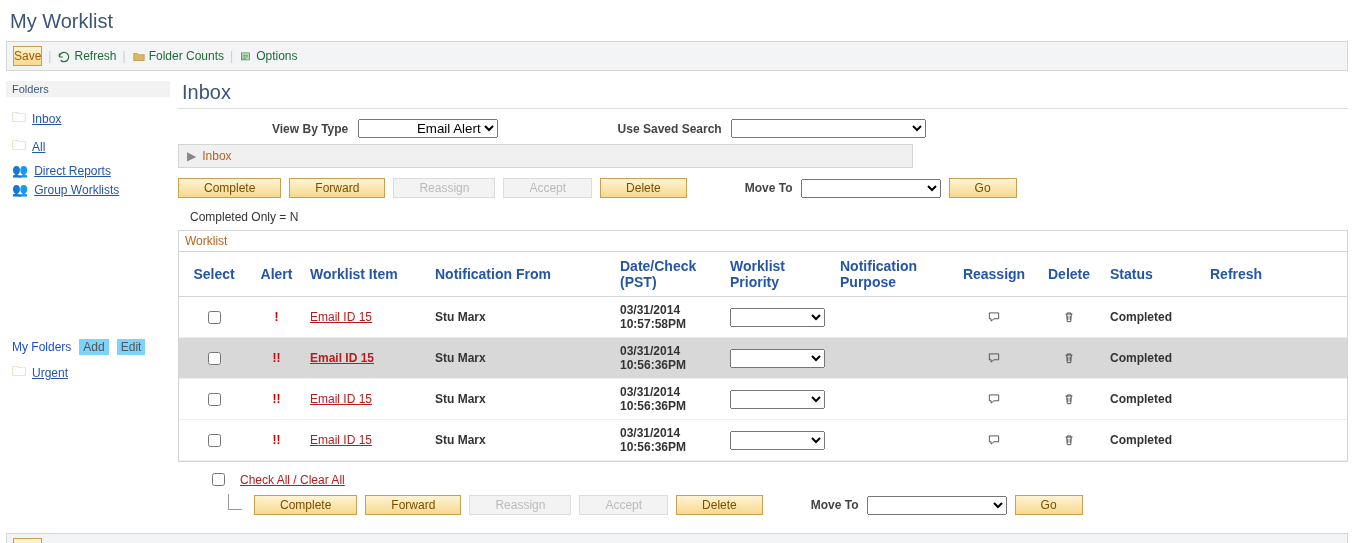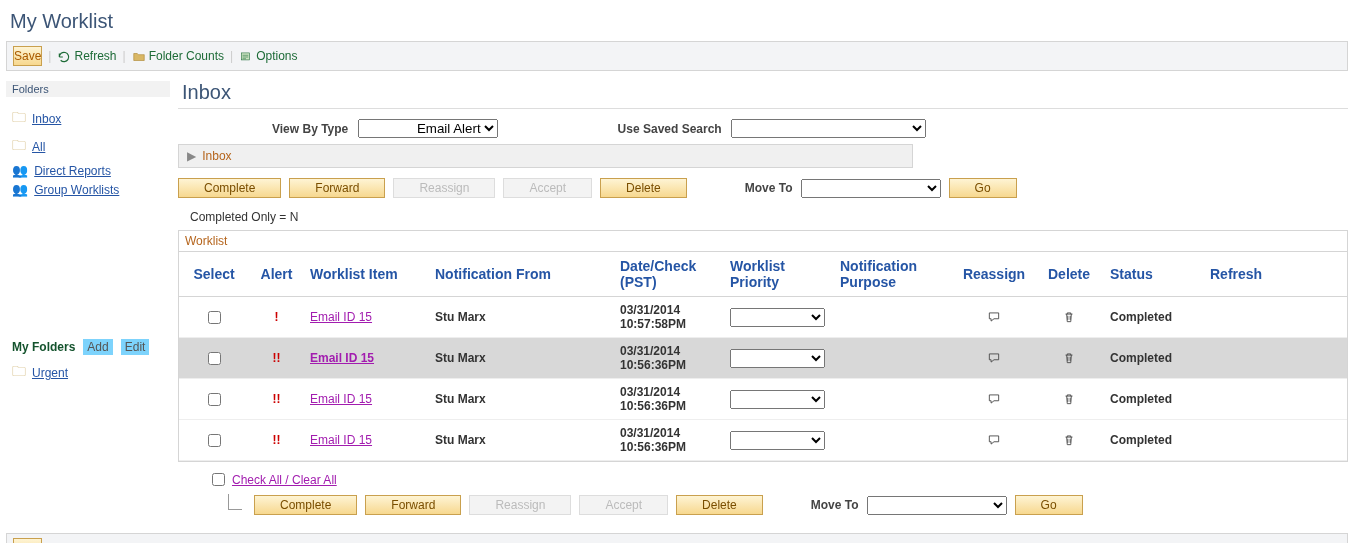--- a/index.html
+++ b/index.html
@@ -66,21 +66,21 @@
   .folder-icon { color: #c4a65a; font-size: 14px; }
   .group-icon { color: #3e7ac4; font-size: 13px; }
   .myfolders-row {
     display: flex;
     align-items: center;
     gap: 8px;
     margin: 140px 6px 4px 6px;
     font-size: 12px;
   }
   .myfolders-row a { color: #555; text-decoration: none; cursor: pointer; background:#7dd3fc; padding:1px 4px;}
-  .myfolders-lbl { color: #14532d; font-weight: bold; }
+  .myfolders-lbl { color: #1d4ed8; font-weight: normal; }
   .main { flex: 1; }
   .main h2 {
     color: #3C5576;
     font-weight: normal;
     font-size: 20px;
     margin: 0 0 4px 4px;
   }
   .hr { border-top: 1px solid #ddd; margin-bottom: 8px; }
   .filter-row {
     display: flex;
@@ -150,28 +150,28 @@
   }
   table.wl td {
     padding: 6px 6px;
     border-bottom: 1px solid #eee;
     vertical-align: middle;
     font-size: 12px;
   }
   tr.sel td { background: #d8d8d8; font-weight: bold; }
   .chk { text-align: center; }
   .alert-red { color: #c00; font-weight: bold; text-align: center; }
-  .link { color: #a21caf; text-decoration: underline; cursor: pointer; }
+  .link { color: #b91c1c; text-decoration: underline; cursor: pointer; }
   .bold { font-weight: bold; }
   .icon-center { text-align: center; color: #555; cursor: pointer; font-size: 15px; }
   .prio-sel { width: 95px; }
   .bottom-row {
     display: flex;
     align-items: center;
-    gap: 0;
+    gap: 8px;
     margin: 8px 0 6px 30px;
   }
   .bottom-row .link { margin-left: 4px; }
   .bottom-btn-row {
     display: flex;
     align-items: center;
     gap: 8px;
     margin-left: 50px;
   }
   .corner-l {

